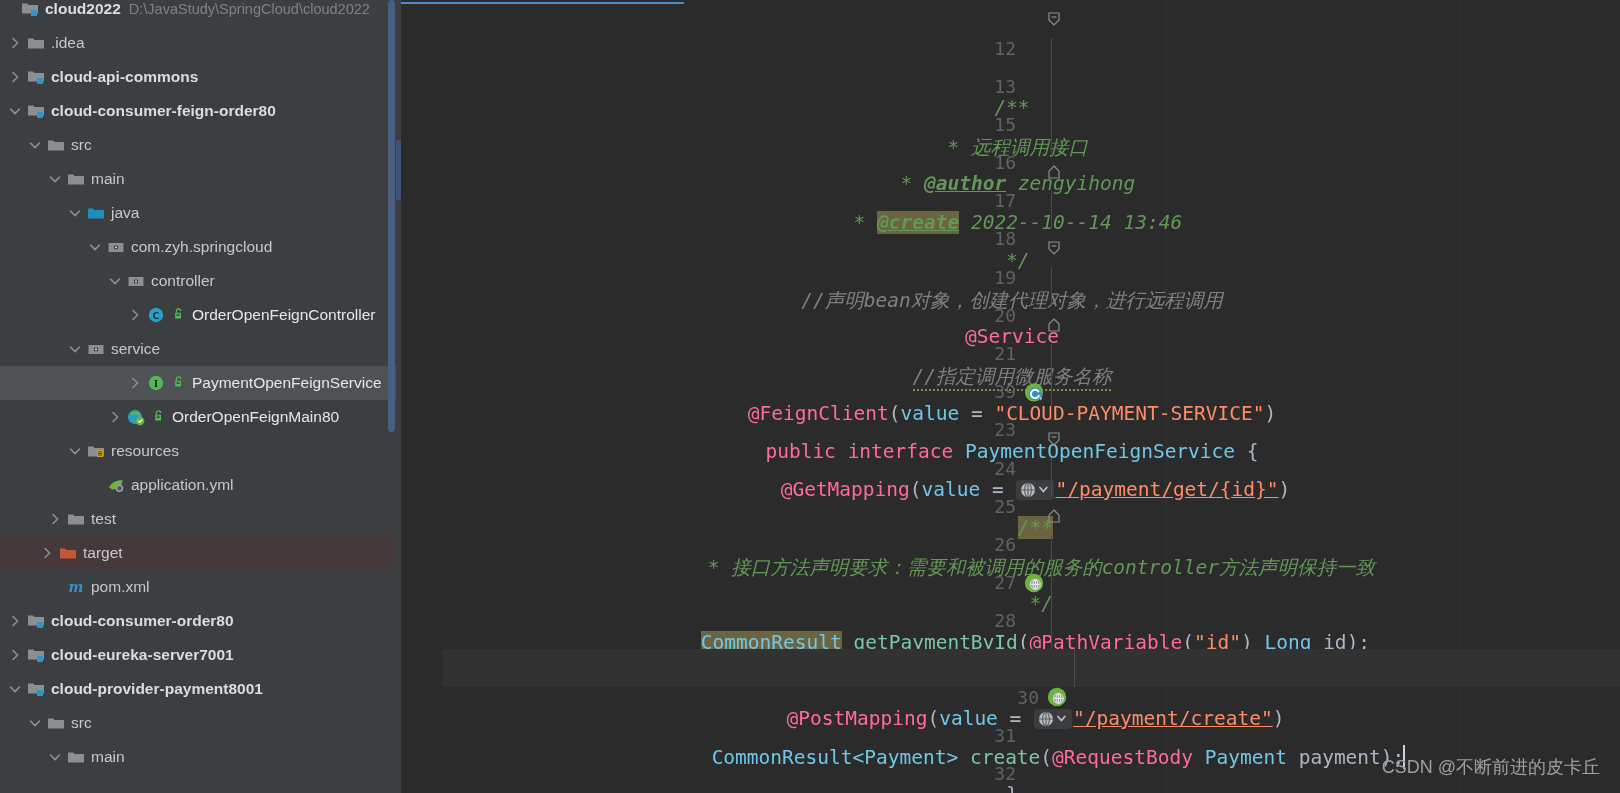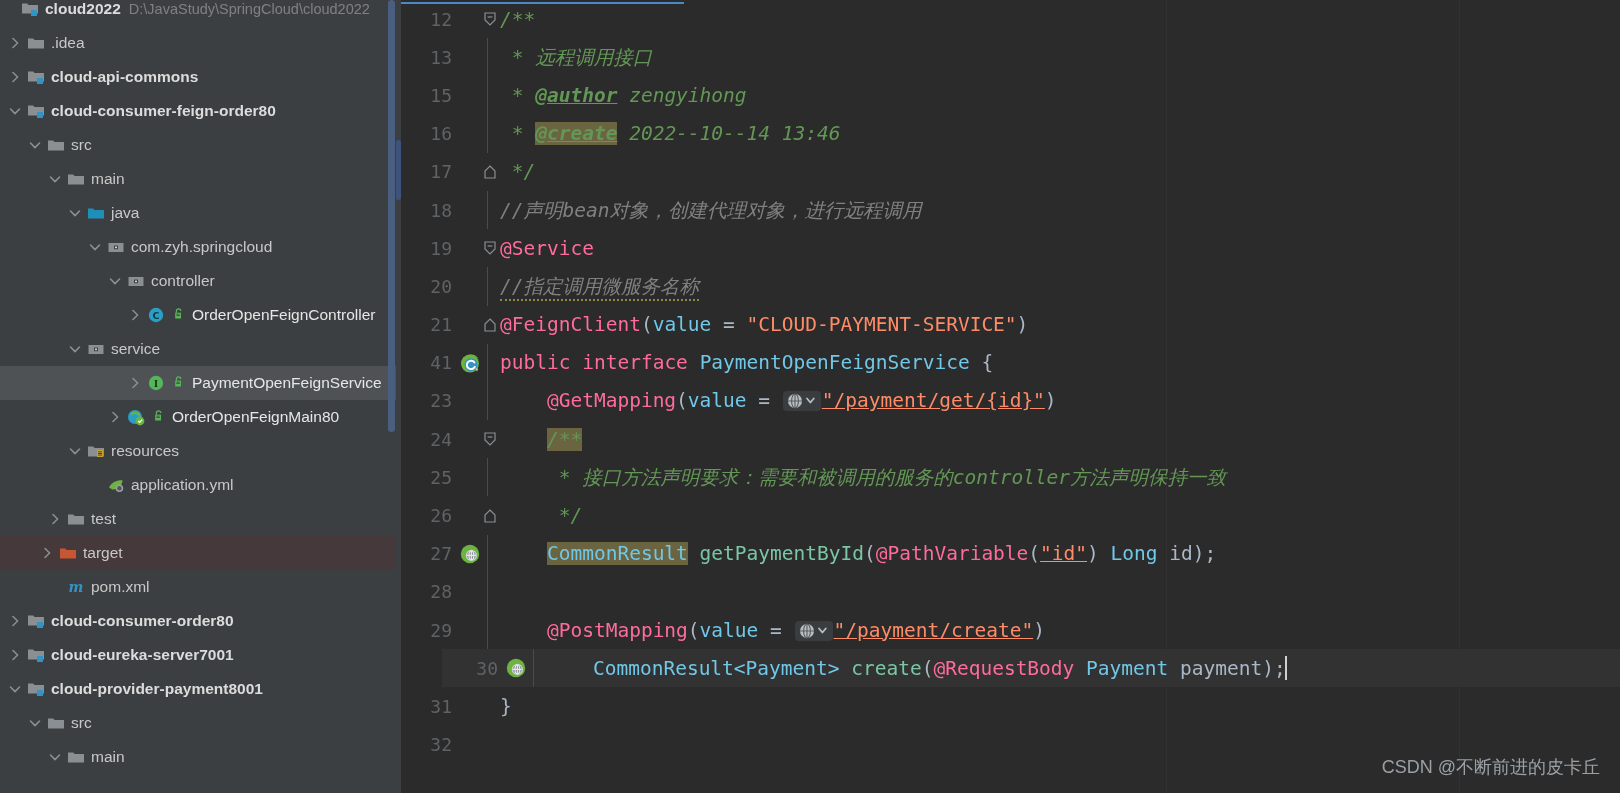--- a/index.html
+++ b/index.html
@@ -71,20 +71,21 @@
   }
 
   .codearea{position:absolute;left:0;top:0;width:100%;height:793px;}
   .line{
     position:relative;
     height:38.2px;
     display:flex;align-items:center;
     font-family:"DejaVu Sans Mono","Liberation Mono",monospace;
     font-size:19.5px;
     white-space:pre;
+    flex-direction:column;
   }
   .line.caret-line{background:#323232;margin-left:46px;}
   .gutter{
     position:relative;
     flex:0 0 96px;width:96px;height:38.2px;
     display:flex;align-items:center;
   }
   .lnum{
     width:44px;text-align:right;
     color:#606366;
@@ -508,21 +509,21 @@
               </svg></span></div><div class="codetext"><span class="c-comment"> */</span></div></div>
         <div class="line"><div class="gutter"><span class="lnum">18</span><span class="gicon"></span><span class="guide"></span></div><div class="codetext"><span class="c-linecomment">//声明bean对象，创建代理对象，进行远程调用</span></div></div>
         <div class="line"><div class="gutter"><span class="lnum">19</span><span class="gicon"></span><span class="fold"><svg width="16" height="16" viewBox="0 0 16 16">
                 <path d="M3 2h10v7l-5 5-5-5z" fill="none" stroke="#8a8f93" stroke-width="1.2"></path>
                 <path d="M5.6 6h4.8" stroke="#8a8f93" stroke-width="1.2"></path>
               </svg></span></div><div class="codetext"><span class="c-anno">@Service</span></div></div>
         <div class="line"><div class="gutter"><span class="lnum">20</span><span class="gicon"></span><span class="guide"></span></div><div class="codetext"><span class="c-linecomment squig">//指定调用微服务名称</span></div></div>
         <div class="line"><div class="gutter"><span class="lnum">21</span><span class="gicon"></span><span class="fold"><svg width="16" height="16" viewBox="0 0 16 16">
                 <path d="M8 2l5 5v7H3V7z" fill="none" stroke="#8a8f93" stroke-width="1.2"></path>
               </svg></span></div><div class="codetext"><span class="c-anno">@FeignClient</span><span class="c-punct">(</span><span class="c-typec">value</span><span class="c-punct"> = </span><span class="c-str">"CLOUD-PAYMENT-SERVICE"</span><span class="c-punct">)</span></div></div>
-        <div class="line"><div class="gutter"><span class="lnum">41</span><span class="gicon"><svg width="24" height="24" viewBox="0 0 24 24">
+        <div class="line"><div class="gutter"><span class="lnum">39</span><span class="gicon"><svg width="24" height="24" viewBox="0 0 24 24">
                 <path d="M3 13.5C3 7.5 8 3 14 3.6c3.4.3 6 2.4 6.8 5.4-2-4-7.2-5.2-11.4-2.6C6 8.4 4 11 3 13.5z" fill="#6db33f"></path>
                 <circle cx="12" cy="12.6" r="9" fill="#6db33f"></circle>
                 <circle cx="13" cy="13.6" r="6.4" fill="#3592c4"></circle>
                 <path d="M16.4 11.4a4.2 4.2 0 1 0 .4 4.4" stroke="#fff" stroke-width="1.9" fill="none" stroke-linecap="round"></path>
                 <path d="M17.4 17.2l3 .6-1.6 2.6z" fill="#c8c8c8"></path>
               </svg></span><span class="guide"></span></div><div class="codetext"><span class="c-kwpink">public</span> <span class="c-kwpink">interface</span> <span class="c-typec">PaymentOpenFeignService</span><span class="c-punct"> {</span></div></div>
         <div class="line"><div class="gutter"><span class="lnum">23</span><span class="gicon"></span><span class="guide"></span></div><div class="codetext">    <span class="c-anno">@GetMapping</span><span class="c-punct">(</span><span class="c-typec">value</span><span class="c-punct"> = </span><span class="globe"><svg width="38" height="22" viewBox="0 0 38 22">
                 <rect x="0" y="1" width="38" height="20" rx="4" fill="#3a3d3f"></rect>
                 <circle cx="12" cy="11" r="7" fill="#b9bdc0"></circle>
                 <path d="M12 4v14M5 11h14" stroke="#5a5d60" stroke-width="1.1"></path>

